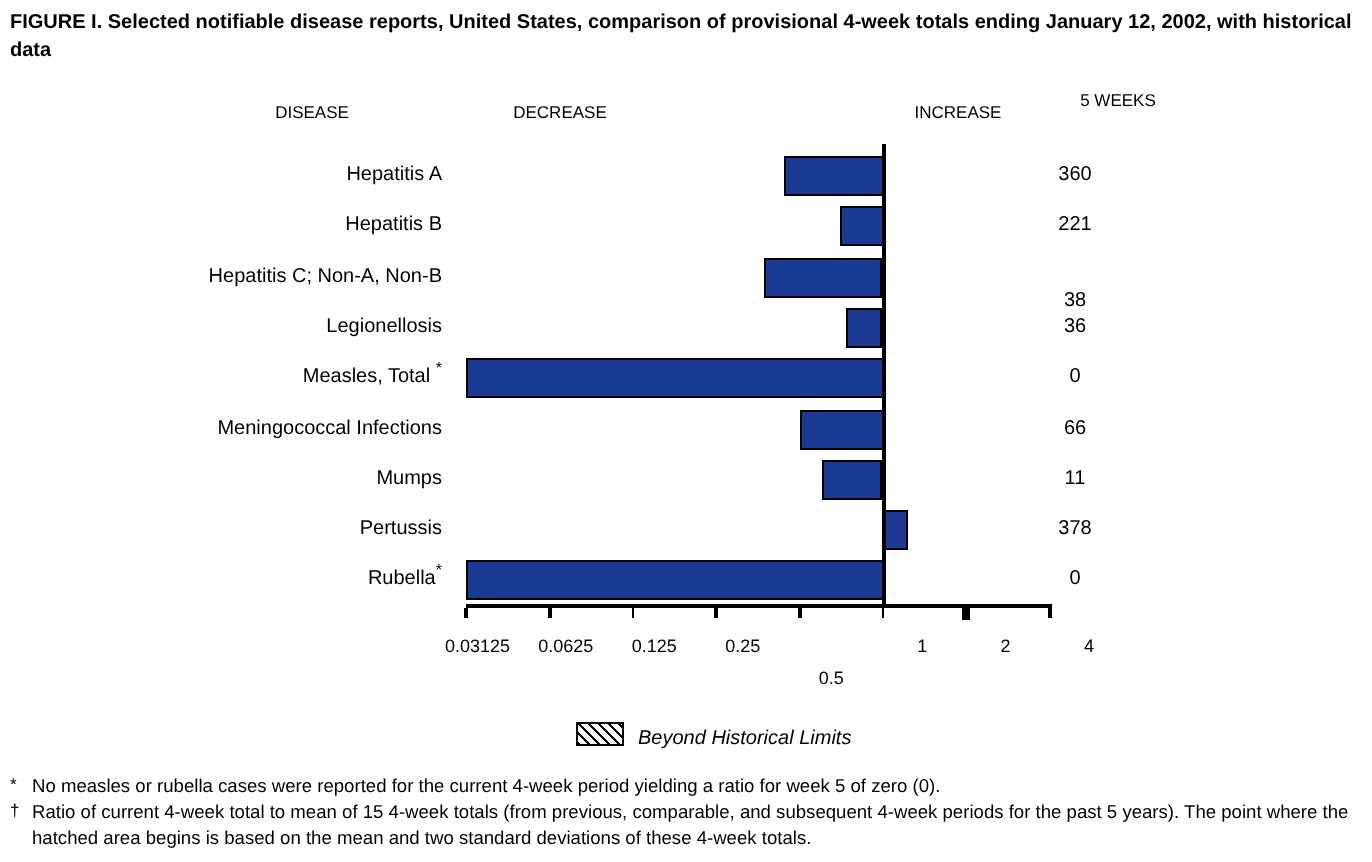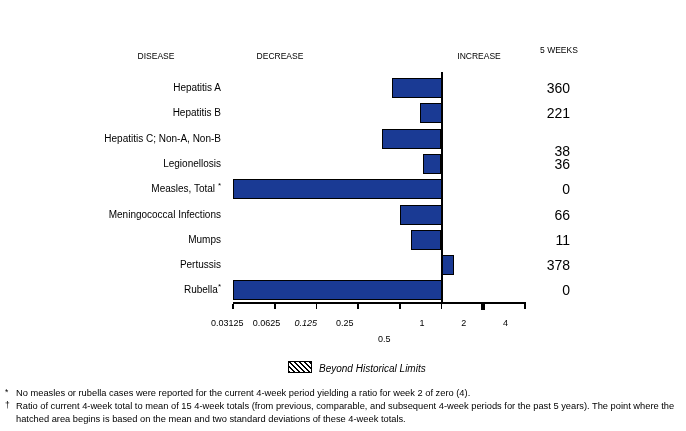--- a/index.html
+++ b/index.html
@@ -15,48 +15,49 @@
   .colhead.two-line div{line-height:11px;}
   .row-label{
     position:absolute;left:0;width:221px;text-align:right;
     font-size:10px;height:20px;line-height:20px;white-space:nowrap;
   }
   .row-label sup{font-size:8px;line-height:0;}
   .bar{
     position:absolute;height:20px;border:1px solid #000;box-sizing:border-box;
   }
   .cases-val{
-    position:absolute;left:505px;width:65px;text-align:right;
-    font-size:14px;height:20px;line-height:20px;
+    position:absolute;left:505px;width:65px;text-align:center;
+    font-size:10px;height:20px;line-height:20px;
   }
   .vaxis{position:absolute;background:#000;width:2px;}
   .haxis{position:absolute;background:#000;height:2px;}
   .tick{position:absolute;background:#000;width:1.5px;height:5px;}
   .tick.thick{width:4px;height:6px;}
-  .tick-label{position:absolute;width:44px;text-align:left;font-size:9px;}
+  .tick-label{position:absolute;width:44px;text-align:right;font-size:9px;}
   .axis-title{
     position:absolute;left:233px;top:334px;width:292px;text-align:center;
     font-size:13.5px;
   }
   .axis-title sup{font-size:9px;}
   .legend{position:absolute;top:361px;left:288px;font-size:10px;line-height:13px;font-style:italic;}
   .legend .swatch{
     display:inline-block;width:22px;height:10px;border:1px solid #000;
     vertical-align:-1px;margin-right:7px;
     background:repeating-linear-gradient(45deg,#000 0,#000 1px,#fff 1px,#fff 3.5px);
   }
   .footnotes{position:absolute;left:4px;top:387px;width:679px;}
   .footnote{position:relative;padding-left:12px;font-size:9.3px;line-height:13px;}
   .footnote .fsym{position:absolute;left:1px;top:-1px;font-size:8.5px;}
 </style>
 </head>
 <body>
 
 <div class="stage">
 
+  <div class="title">FIGURE I. Selected notifiable disease reports, United States, comparison of provisional 4-week totals ending January 12, 2002, with historical data</div>
 
   <div class="colhead" style="left:106px;top:51px;width:100px;">DISEASE</div>
   <div class="colhead" style="left:230px;top:51px;width:100px;">DECREASE</div>
   <div class="colhead" style="left:429px;top:51px;width:100px;">INCREASE</div>
   <div class="colhead two-line" style="left:499px;top:45px;width:120px;">
     <div>5 WEEKS</div>
   </div>
 
   <div id="rows">
       <div class="row-label" style="top: 78px;">Hepatitis A</div>
@@ -88,33 +89,33 @@
       <div class="cases-val" style="top: 280px;">0</div>
     </div>
   <div id="axis">
       <div class="vaxis" style="left: 440.6px; top: 72px; height: 232px;"></div>
       <div class="haxis" style="left: 233px; top: 302px; width: 293px;"></div>
       <div class="tick" style="left: 232.3px; top: 304px;"></div>
       <div class="tick-label" style="left: 211px; top: 318px;">0.03125</div>
       <div class="tick" style="left: 274px; top: 304px;"></div>
       <div class="tick-label" style="left: 252.7px; top: 318px;">0.0625</div>
       <div class="tick" style="left: 315.7px; top: 304px;"></div>
-      <div class="tick-label" style="left: 294.4px; top: 318px; font-style: italic;">0.125</div>
+      <div class="tick-label" style="left: 294.4px; top: 318px;">0.125</div>
       <div class="tick" style="left: 357.4px; top: 304px;"></div>
       <div class="tick-label" style="left: 336.1px; top: 318px;">0.25</div>
       <div class="tick" style="left: 399.1px; top: 304px;"></div>
       <div class="tick-label" style="left: 377.9px; top: 318px; margin-top: 16px;">0.5</div>
       <div class="tick" style="left: 440.8px; top: 304px;"></div>
       <div class="tick-label" style="left: 419.6px; top: 318px;">1</div>
       <div class="tick thick" style="left: 481.3px; top: 304px;"></div>
       <div class="tick-label" style="left: 461.3px; top: 318px;">2</div>
       <div class="tick" style="left: 524.3px; top: 304px;"></div>
       <div class="tick-label" style="left: 503px; top: 318px;">4</div>
     </div>
 
 
   <div class="legend"><span class="swatch"></span><span>Beyond Historical Limits</span></div>
 
   <div class="footnotes" id="footnotes">
-      <div class="footnote"><span class="fsym">*</span><span>No measles or rubella cases were reported for the current 4-week period yielding a ratio for week 2 of zero (4).</span></div>
+      <div class="footnote"><span class="fsym">*</span><span>No measles or rubella cases were reported for the current 4-week period yielding a ratio for week 5 of zero (0).</span></div>
       <div class="footnote"><span class="fsym">†</span><span>Ratio of current 4-week total to mean of 15 4-week totals (from previous, comparable, and subsequent 4-week periods for the past 5 years). The point where the hatched area begins is based on the mean and two standard deviations of these 4-week totals.</span></div>
     </div>
 </div>
 
 </body></html>

